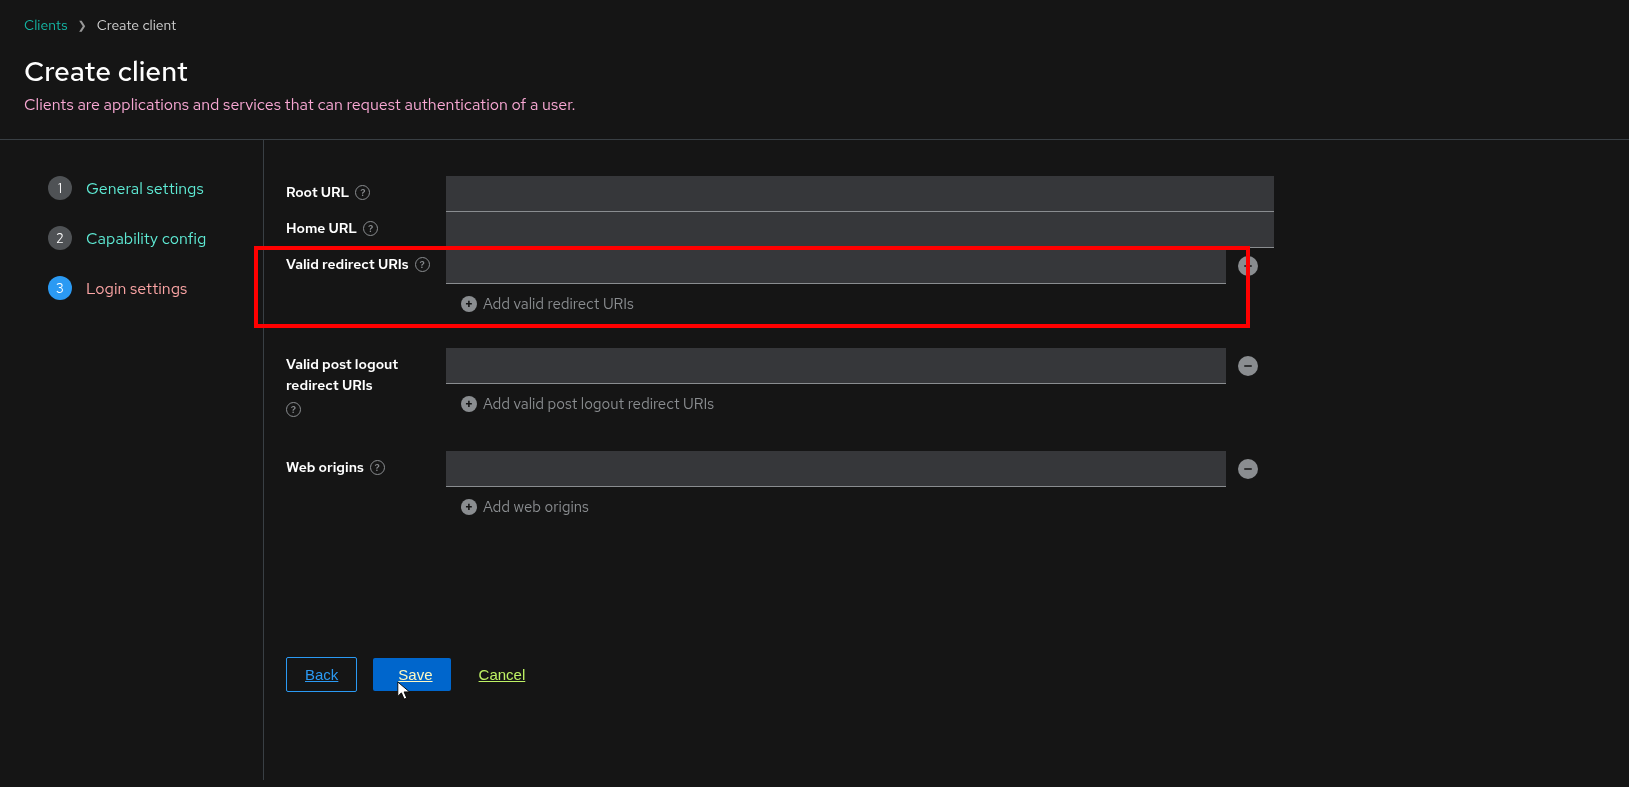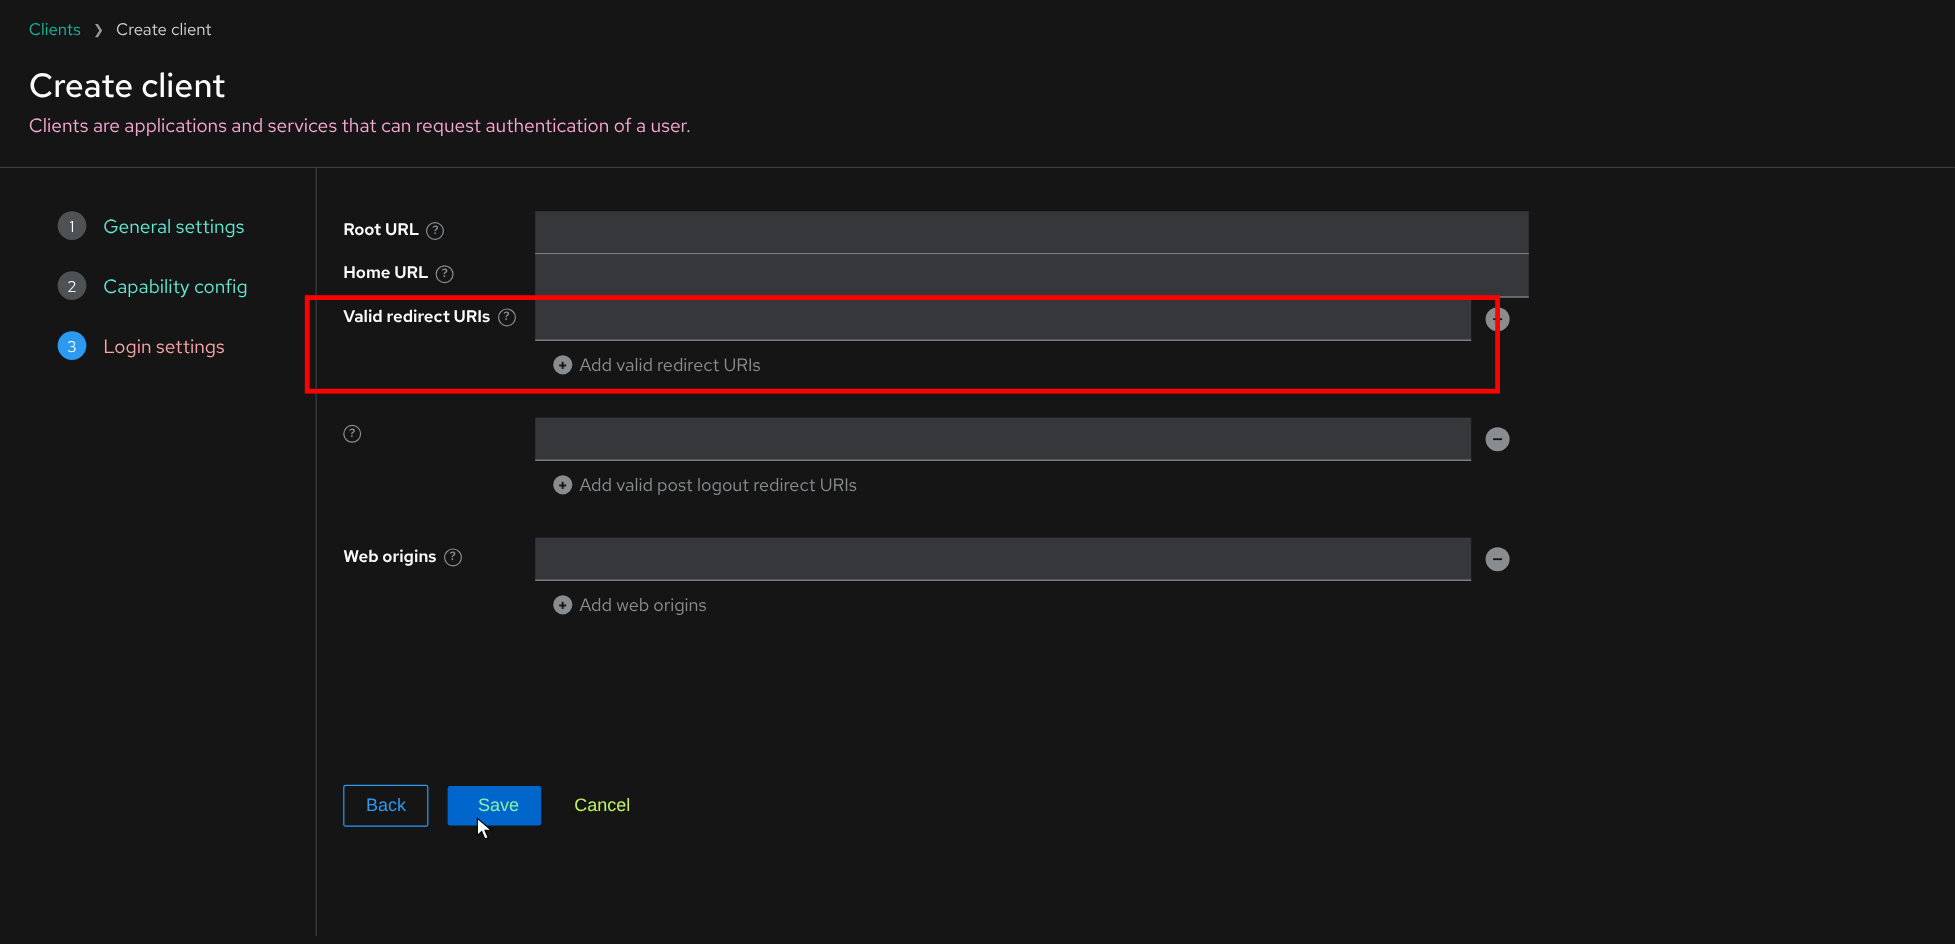--- a/index.html
+++ b/index.html
@@ -198,29 +198,30 @@
       gap: 16px;
       align-items: center;
       margin-top: 140px;
     }
     .btn {
       padding: 8px 18px;
       font-size: 15px;
       border-radius: 2px;
       cursor: pointer;
       border: none;
+      text-decoration: underline;
     }
     .btn-secondary {
       background: transparent;
       border: 1px solid #2b9af3;
       color: #2b9af3;
     }
     .btn-primary {
       background: #0066cc;
-      color: #86efac;
+      color: #fef9c3;
       padding-left: 25px;
     }
     .btn-link {
       background: transparent;
       color: #bef264;
       padding: 8px 12px;
     }
     .cursor {
       position: absolute;
       width: 18px;
@@ -301,20 +302,21 @@
         </div>
         <div class="add-link">
           <span class="plus-icon">+</span>
           <span>Add valid redirect URIs</span>
         </div>
       </div>
     </div>
 
     <div class="form-row" style="margin-top:34px;">
       <div class="form-label" style="flex-wrap:wrap;">
+        <span>Valid post logout redirect URIs</span>
         <span class="help-icon">?</span>
       </div>
       <div class="form-control-wrap">
         <div class="form-control-row">
           <input type="text" class="text-input short" value="" style="">
           <button class="remove-btn">
             <svg viewBox="0 0 16 16">
                 <rect x="3" y="7" width="10" height="2" fill="#151515"></rect>
               </svg>
           </button>

